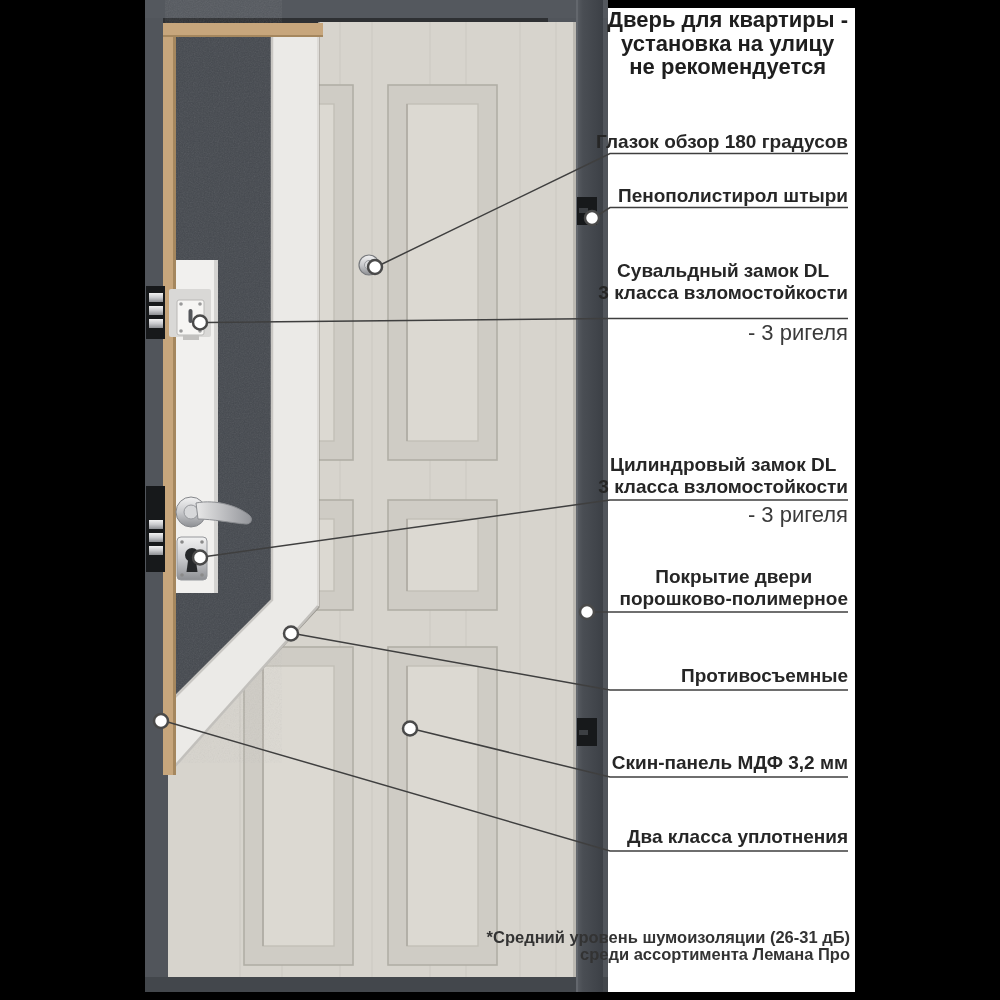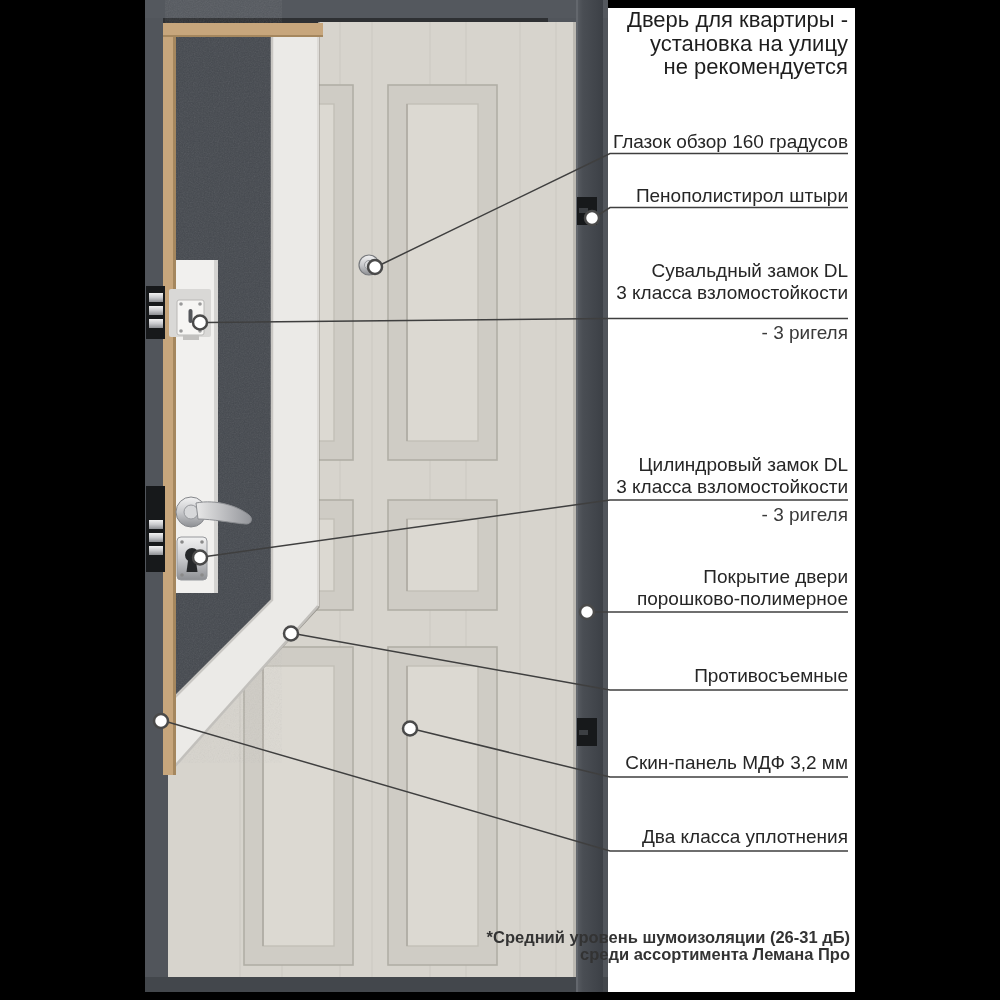--- a/index.html
+++ b/index.html
@@ -8,29 +8,29 @@
     background:#000;
     font-family:"Liberation Sans","DejaVu Sans",sans-serif;
     -webkit-font-smoothing:antialiased;
   }
   .white-panel{
     position:absolute;left:608px;top:8px;width:247px;height:984px;
     background:#fff;
   }
   .photo-area{position:absolute;left:0;top:0;width:1000px;height:1000px;}
   .lbl{
-    position:absolute;right:152px;text-align:right;color:#262626;
-    font-weight:normal;font-size:19px;line-height:21.5px;white-space:pre-line;
+    position:absolute;right:152px;text-align:center;color:#262626;
+    font-weight:bold;font-size:19px;line-height:21.5px;white-space:pre-line;
   }
   .title{
     right:152px;top:8px;font-size:22px;line-height:23.5px;color:#1e1e1e;
   }
   .sub{
     position:absolute;right:152px;text-align:right;color:#3a3a3a;
-    font-weight:normal;font-size:19px;line-height:19px;
+    font-weight:normal;font-size:22px;line-height:19px;
   }
   .footnote{
     position:absolute;right:150px;top:929px;text-align:right;color:#333;
     font-weight:bold;font-size:16.5px;line-height:16.5px;white-space:pre-line;
   }
   .lbl-glazok{top:131px;}
   .lbl-shtyri{top:185px;}
   .lbl-suvald{top:260px;}
   .sub-suvald{top:323px;}
   .lbl-cylinder{top:454px;}
@@ -234,21 +234,21 @@
     <circle cx="291" cy="633.5" r="7"></circle>
     <circle cx="410" cy="728.5" r="7"></circle>
     <circle cx="161" cy="721" r="7"></circle>
   </g>
 </svg>
 
 <div class="lbl title">Дверь для квартиры -
 установка на улицу
 не рекомендуется</div>
 
-<div class="lbl lbl-glazok">Глазок обзор 160 градусов</div>
+<div class="lbl lbl-glazok">Глазок обзор 180 градусов</div>
 <div class="lbl lbl-shtyri">Пенополистирол штыри</div>
 
 <div class="lbl lbl-suvald">Сувальдный замок DL
 3 класса взломостойкости</div>
 <div class="sub sub-suvald">- 3 ригеля</div>
 
 <div class="lbl lbl-cylinder">Цилиндровый замок DL
 3 класса взломостойкости</div>
 <div class="sub sub-cylinder">- 3 ригеля</div>
 

